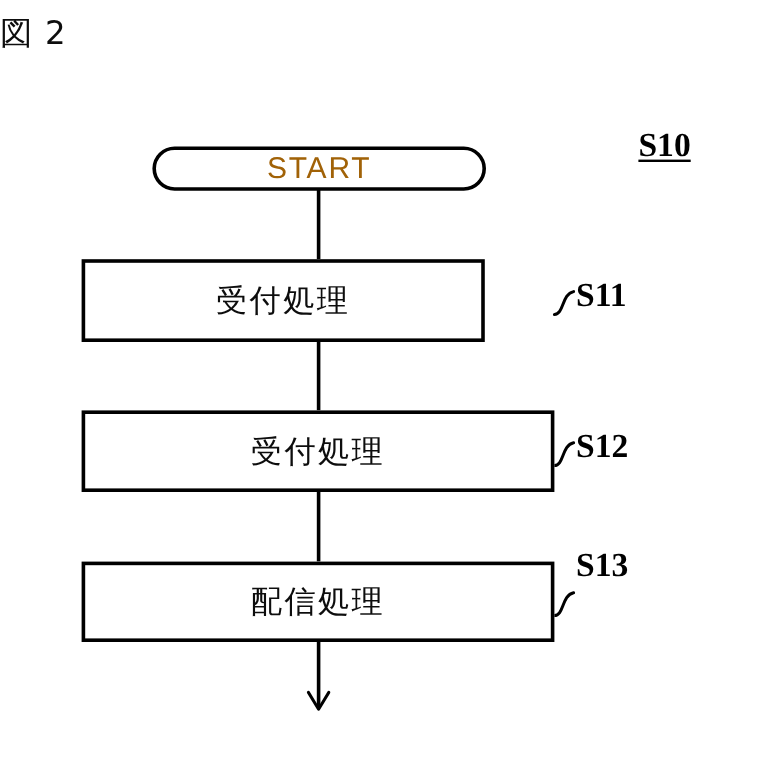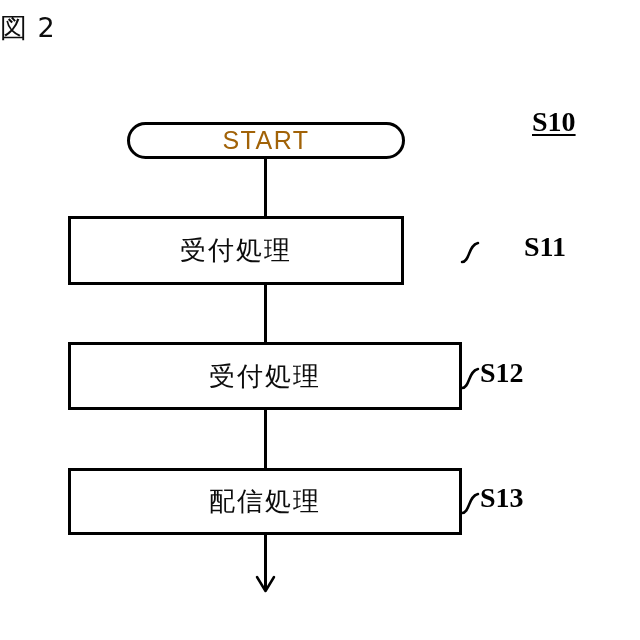--- a/index.html
+++ b/index.html
@@ -118,26 +118,26 @@
     </g>
   </svg>
 
   <div class="terminator" style="left:127px; top:122px; width:278px; height:37px;">
     <div class="node-label">START</div>
   </div>
 
   <div class="process" style="left:68px; top:216px; width:336px; height:69px;">
     <div class="node-label">受付処理</div>
   </div>
-  <div class="step-ref" style="left:480px; top:231px;margin-left:44px;">S11</div>
+  <div class="step-ref" style="left:480px; top:231px;">S11</div>
 
   <div class="process" style="left:68px; top:342px; width:394px; height:68px;">
     <div class="node-label">受付処理</div>
   </div>
   <div class="step-ref" style="left:480px; top:357px;text-align:center;">S12</div>
 
   <div class="process" style="left:68px; top:468px; width:394px; height:67px;padding-left:36px;">
     <div class="node-label">配信処理</div>
   </div>
-  <div class="step-ref" style="left:480px; top:482px;">S13</div>
+  <div class="step-ref" style="left:480px; top:456px;">S13</div>
 
 
 </div>
 
 </body></html>

